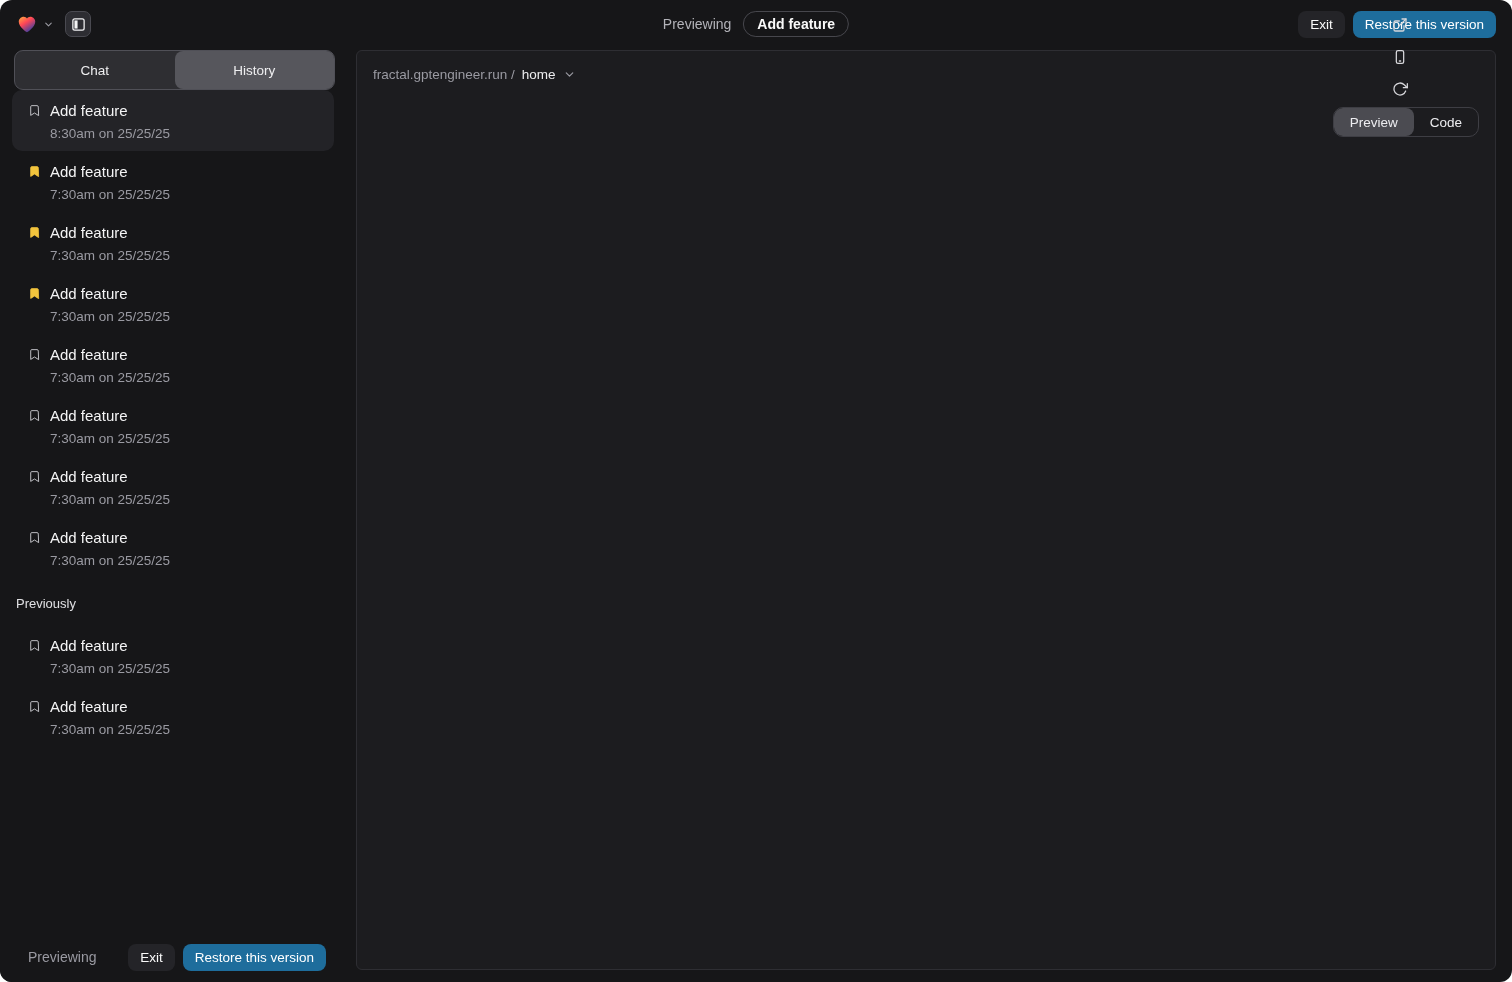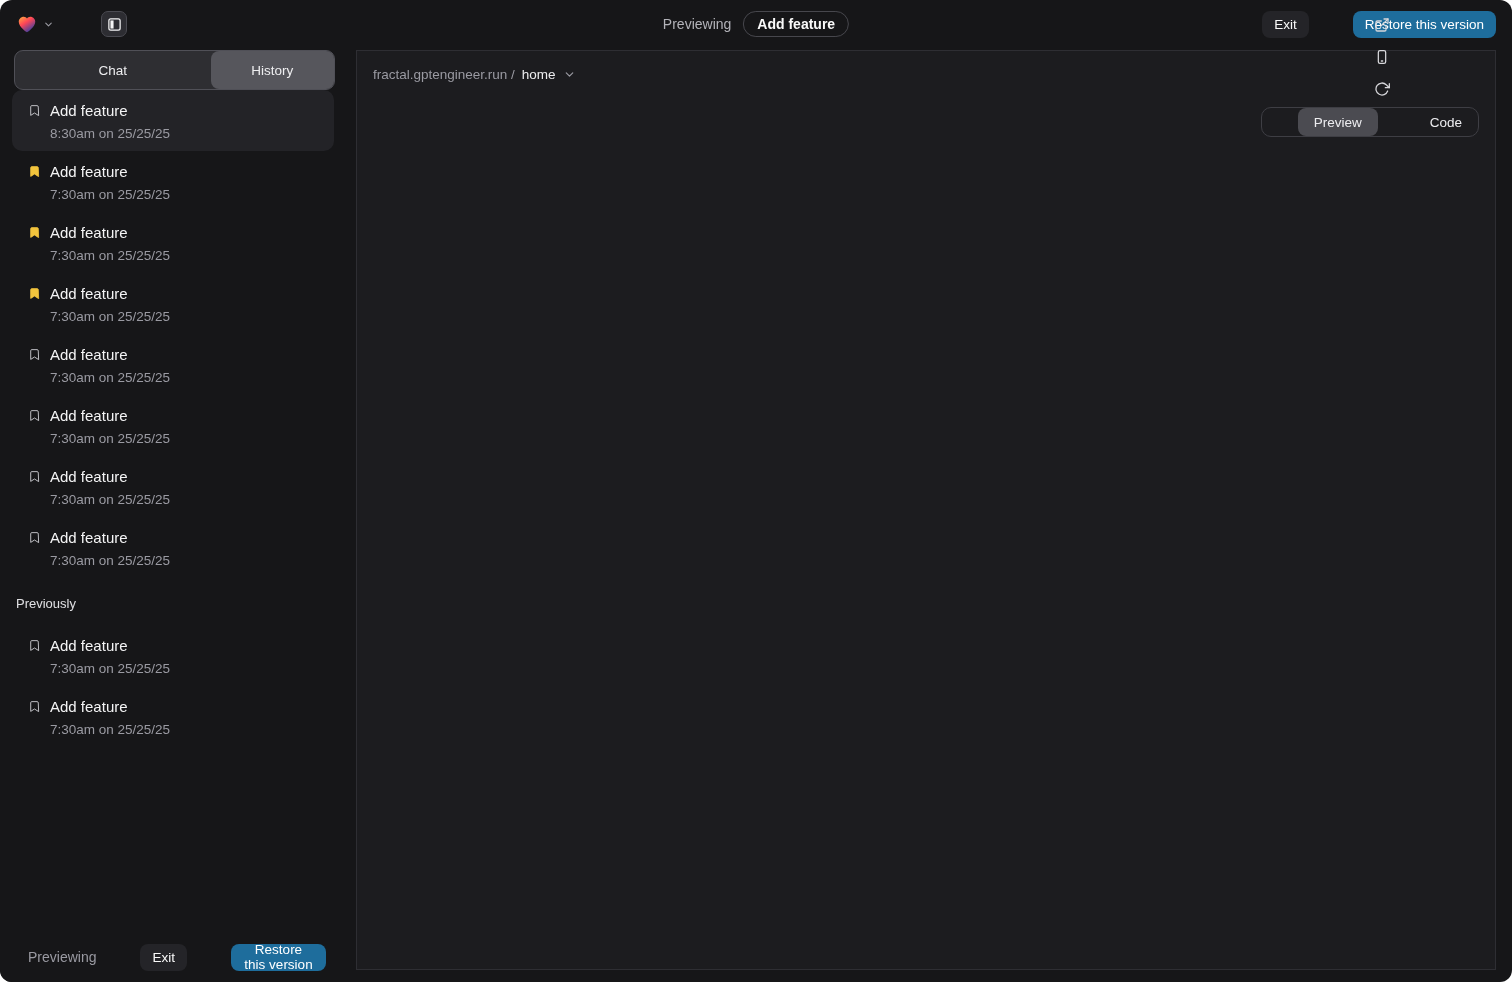--- a/index.html
+++ b/index.html
@@ -3,21 +3,21 @@
 <meta charset="utf-8">
 <style>
   html{background:#ffffff;margin:0;padding:0;}
   body{
     width:1512px;height:982px;margin:0;position:relative;
     background:#161618;border-radius:12px;overflow:hidden;
     font-family:"Liberation Sans",sans-serif;color:#f4f4f5;
     -webkit-font-smoothing:antialiased;
   }
   *{box-sizing:border-box;}
-  button{font-family:inherit;border:none;background:none;color:inherit;cursor:pointer;padding:0;margin-left:36px;}
+  button{font-family:inherit;border:none;background:none;color:inherit;cursor:pointer;padding:0;}
 
   
   .topbar{position:absolute;top:0;left:0;right:0;height:48px;display:flex;align-items:center;padding:0 16px;}
   .brand{display:flex;align-items:center;gap:5px;}
   .logo-heart{width:22px;height:22px;display:flex;}
   .logo-caret{color:#9a9aa2;display:flex;margin-right:6px;}
   .panel-toggle{width:26px;height:26px;border-radius:7px;background:#2d2d32;border:1px solid #4a4a51;
     display:flex;align-items:center;justify-content:center;color:#f4f4f5;}
   .topbar-center{position:absolute;left:50%;transform:translateX(-50%);display:flex;align-items:center;gap:12px;}
   .previewing-label{font-size:14px;color:#b3b3b9;}
@@ -42,21 +42,21 @@
   .bookmark.outline svg{fill:none;stroke:#d7d7db;stroke-width:1.6;}
   .bookmark.filled svg{fill:#f2c43d;stroke:#f2c43d;stroke-width:1.6;}
   .item-title{font-size:15px;font-weight:500;color:#f4f4f5;}
   .item-time{margin-left:24px;margin-top:1px;height:20px;display:flex;align-items:center;font-size:13.5px;color:#9a9aa2;}
   .sidebar-footer{position:absolute;bottom:0;left:0;width:346px;height:50px;background:#161618;
     display:flex;align-items:center;padding:0 20px 0 28px;gap:8px;}
   .footer-status{font-size:14px;color:#9a9aa2;flex:1;}
 
   
   .preview-panel{position:absolute;top:50px;left:356px;right:16px;bottom:12px;
-    background:#1c1c1f;border:1px solid #2e2e33;border-radius:0;}
+    background:#1c1c1f;border:1px solid #2e2e33;border-radius:6px;}
   .panel-header{display:flex;align-items:center;padding:8px 16px 0 16px;height:38px;}
   .url-group{display:flex;align-items:center;gap:7px;font-size:13.5px;}
   .url-prefix{color:#9a9aa2;}
   .url-page{color:#ececee;}
   .url-caret{color:#9a9aa2;display:flex;}
   .panel-actions{margin-left:auto;display:flex;align-items:center;gap:4px;flex-direction:column;}
   .icon-btn{width:28px;height:28px;border-radius:7px;display:flex;align-items:center;justify-content:center;color:#d6d6da;}
   .segmented{margin-left:12px;height:30px;border:1px solid #3e3e44;border-radius:10px;display:flex;align-items:stretch;overflow:hidden;}
   .seg{padding:0 16px;display:flex;align-items:center;font-size:13.5px;font-weight:500;color:#ededf0;}
   .seg.active{background:#4b4b51;border-radius:8px;}

